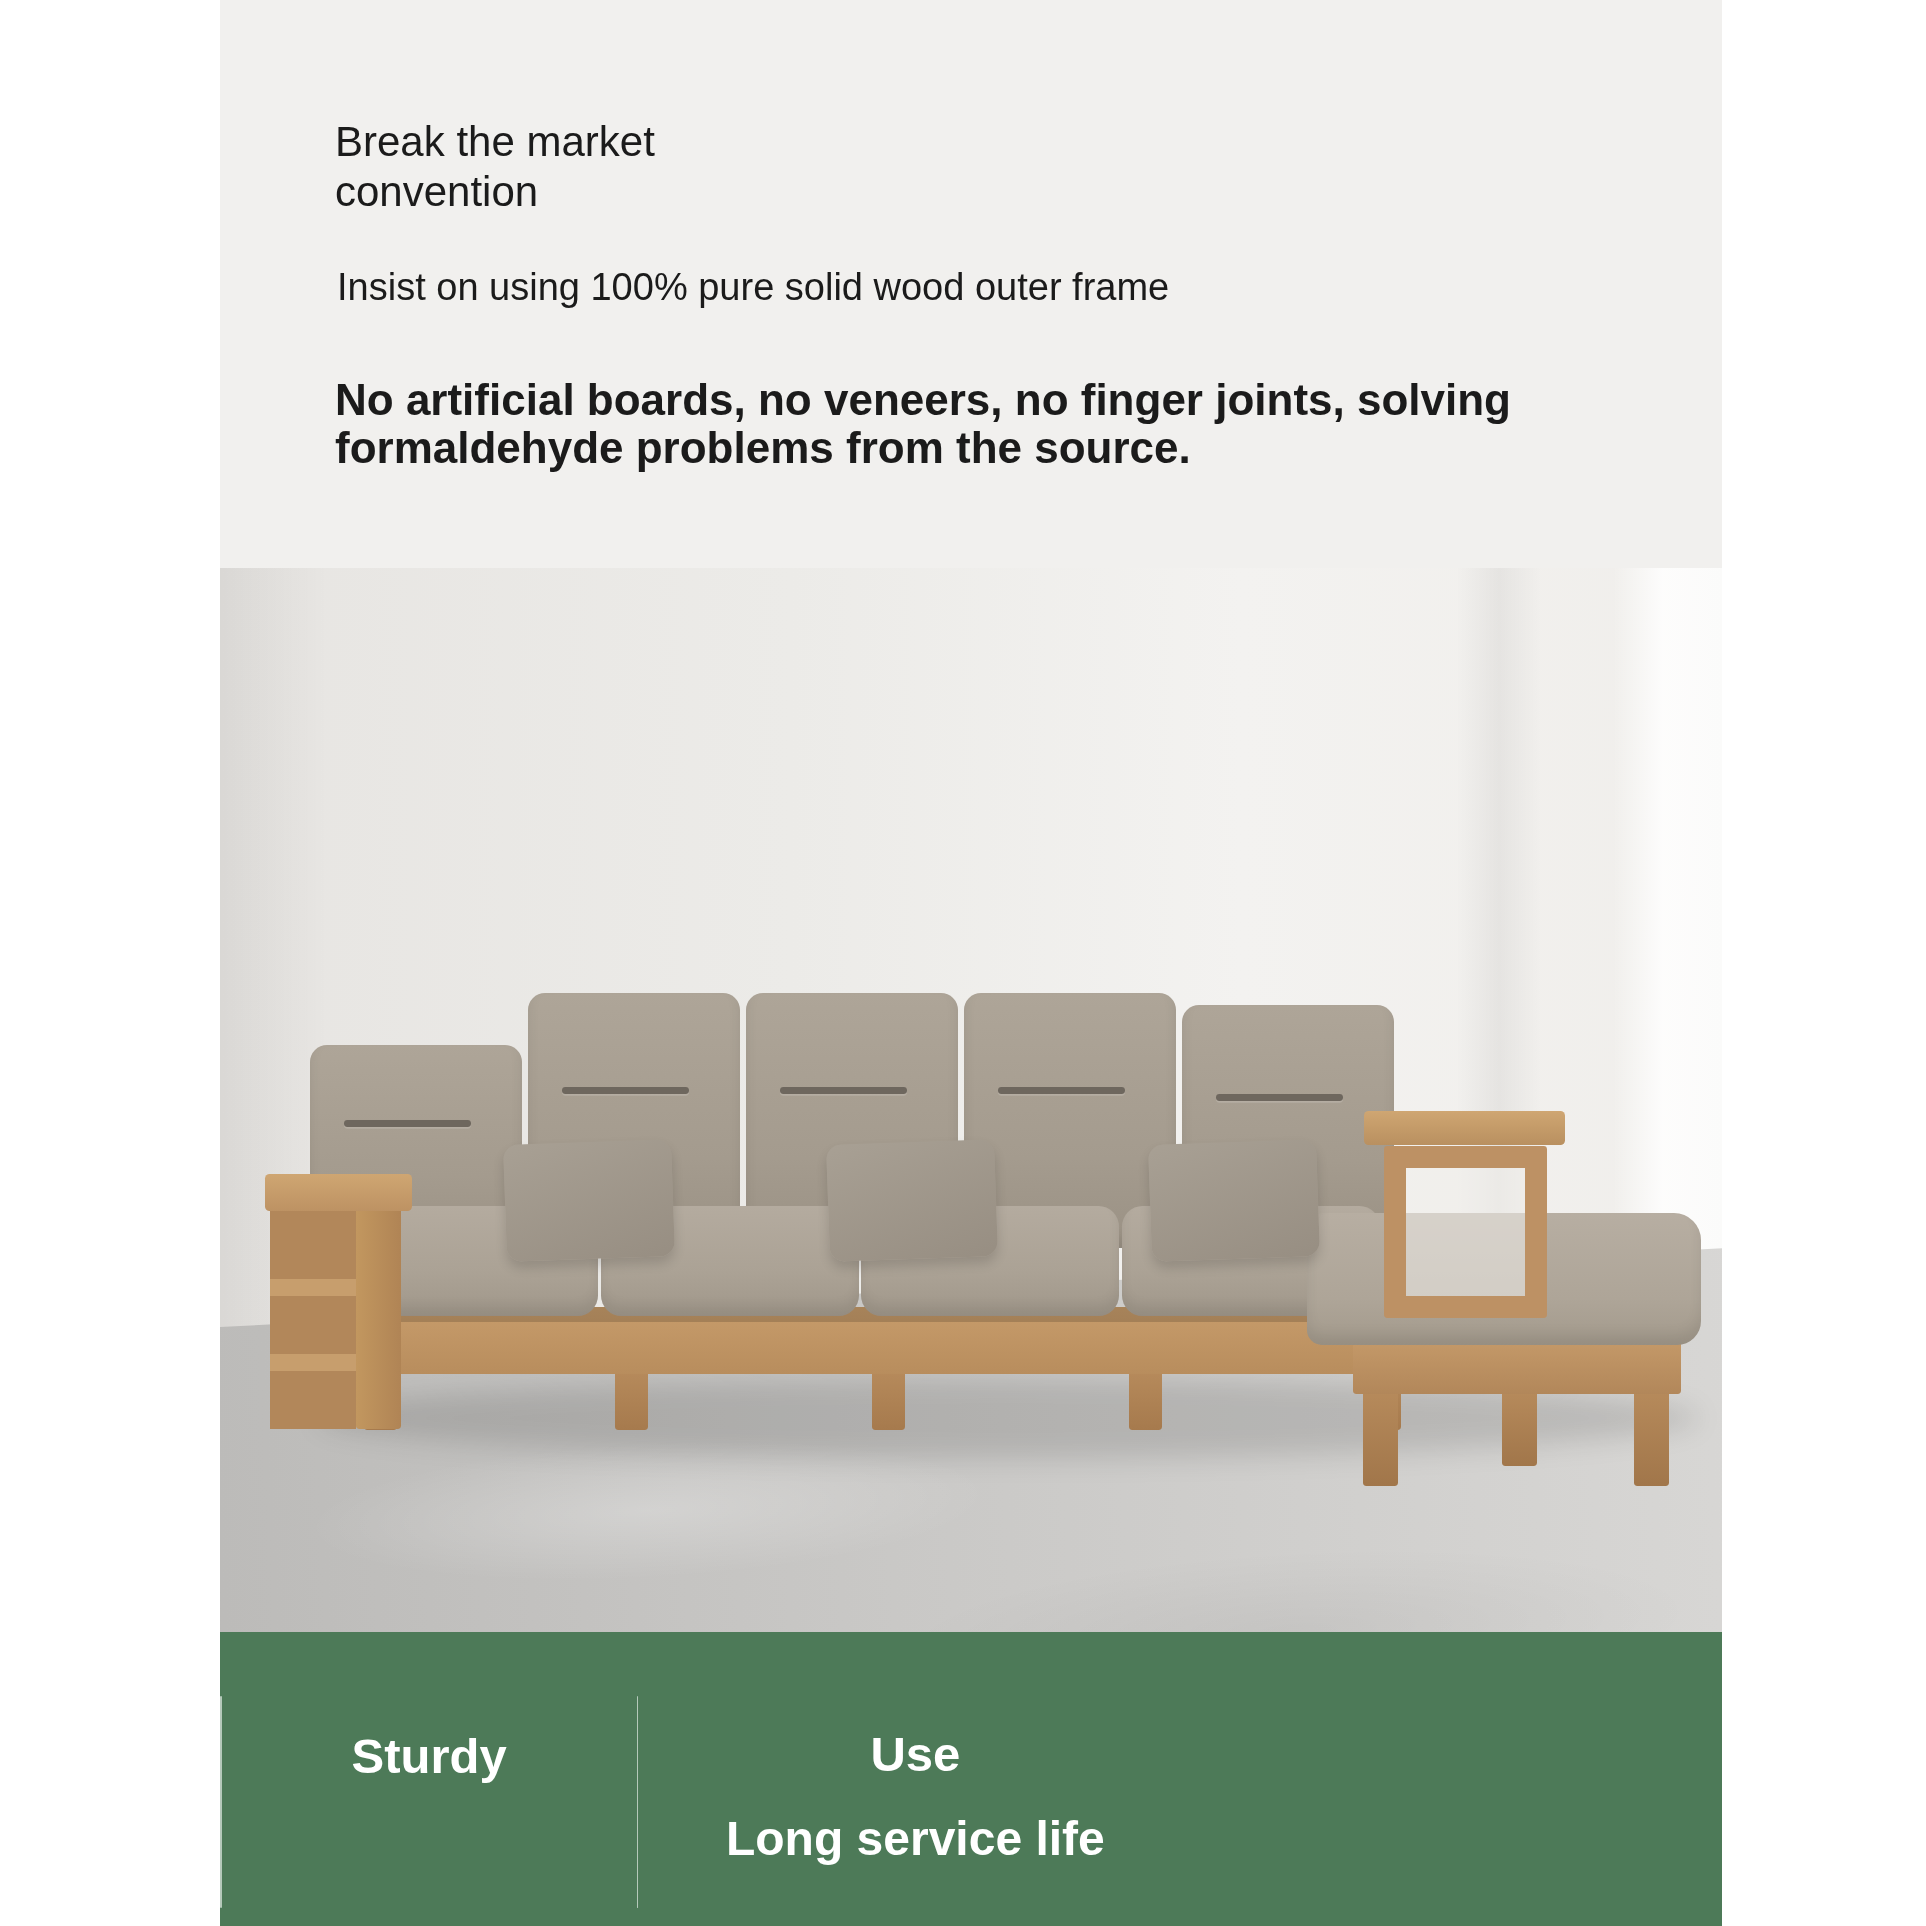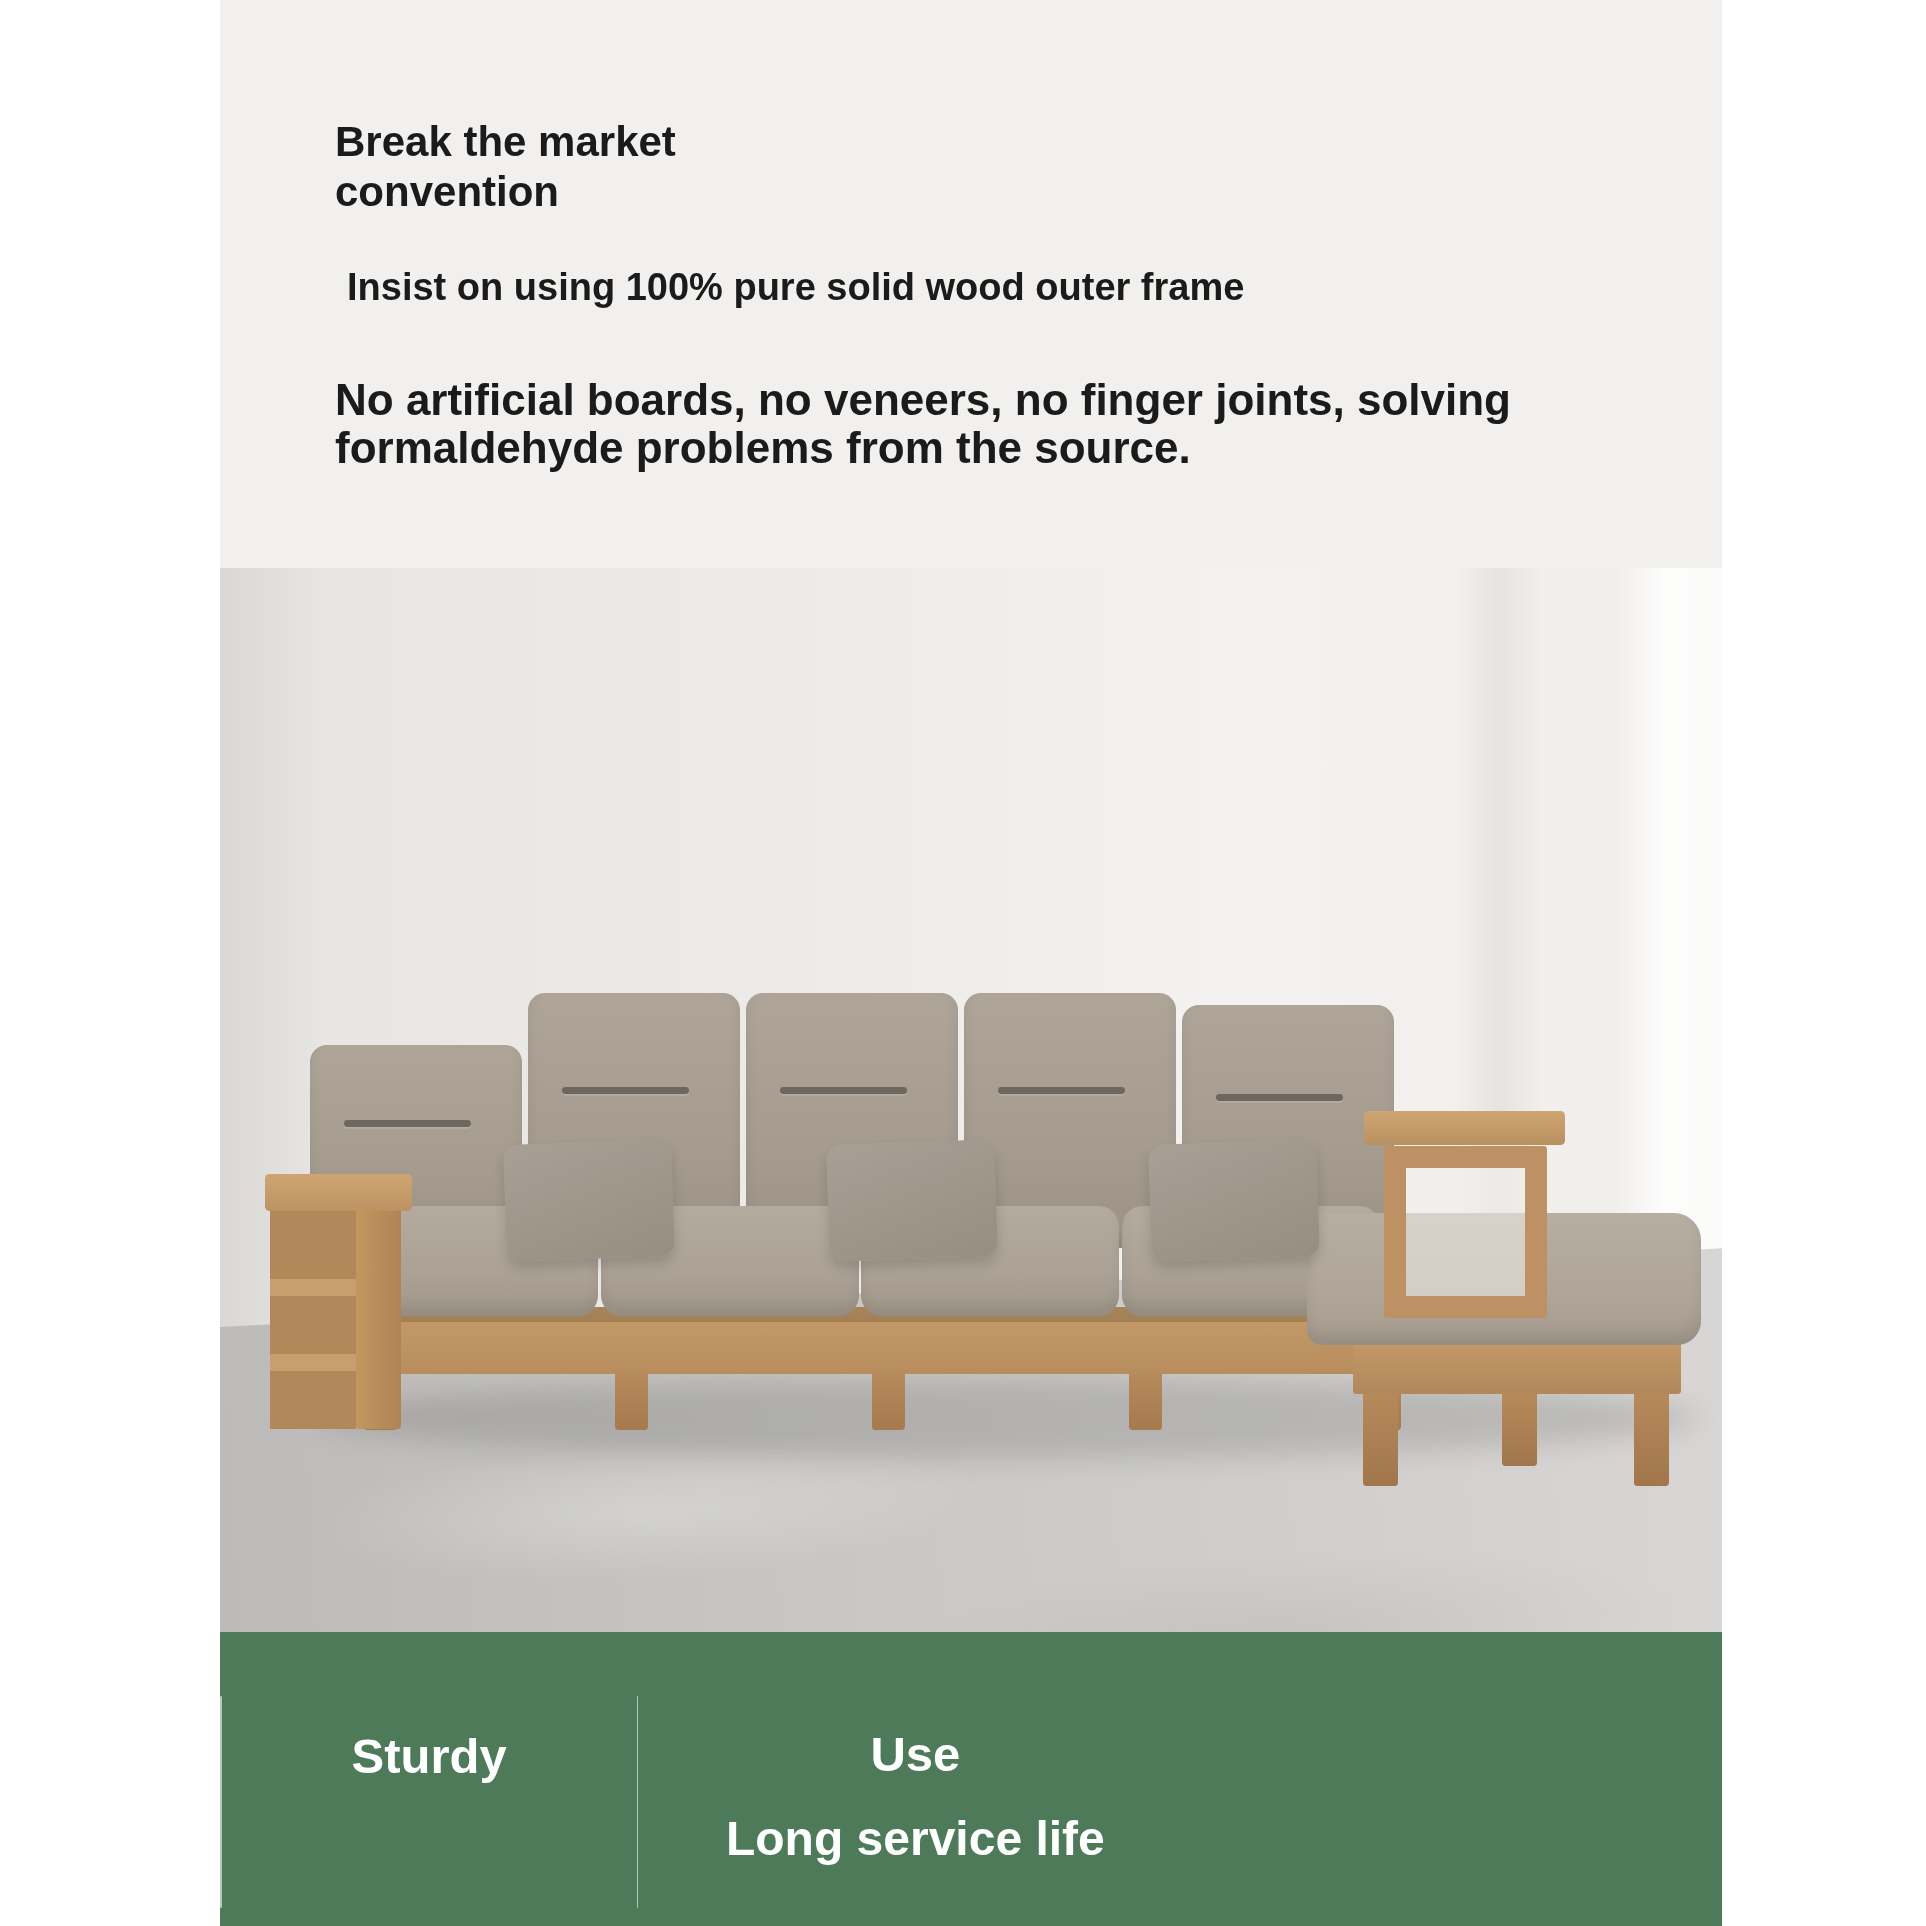--- a/index.html
+++ b/index.html
@@ -4,22 +4,22 @@
 <style>
   html,body{margin:0;padding:0;background:#ffffff;}
   .page{position:relative;width:1926px;height:1926px;background:var(--page_bg,#ffffff);
         overflow:hidden;font-family:"Liberation Sans",sans-serif;}
   .column{position:absolute;left:220px;top:0;width:1502px;height:1926px;}
 
   
   .intro{position:absolute;left:0;top:0;width:1502px;height:568px;
          background:var(--intro_bg,#f1f0ee);color:var(--text_dark,#1b1b1b);
          box-sizing:border-box;padding:117px 34px 0 115px;}
-  .intro h1{margin:0;font-size:42px;line-height:50px;font-weight:700;white-space:pre-line;}
-  .intro .sub{margin:49px 0 0 12px;font-size:38px;line-height:43px;font-weight:700;}
+  .intro h1{margin:0;font-size:42px;line-height:50px;font-weight:400;white-space:pre-line;}
+  .intro .sub{margin:49px 0 0 2px;font-size:38px;line-height:43px;font-weight:400;}
   .intro .bodytext{margin:67px 0 0 0;font-size:44px;line-height:48px;font-weight:700;white-space:pre-line;}
 
   
   .photo{position:absolute;left:0;top:568px;width:1502px;height:1064px;overflow:hidden;
          background:linear-gradient(90deg,#e7e5e2 0%,#ecebe8 38%,#f3f2f0 68%,#f0eeeb 100%);}
   .photo *{position:absolute;}
   .wall-left{left:0;top:0;width:108px;height:856px;
              background:linear-gradient(90deg,rgba(0,0,0,.06),rgba(0,0,0,0));}
   .wall-shade{left:1236px;top:0;width:86px;height:753px;
               background:linear-gradient(90deg,rgba(0,0,0,0),rgba(0,0,0,.05) 50%,rgba(0,0,0,0));}

